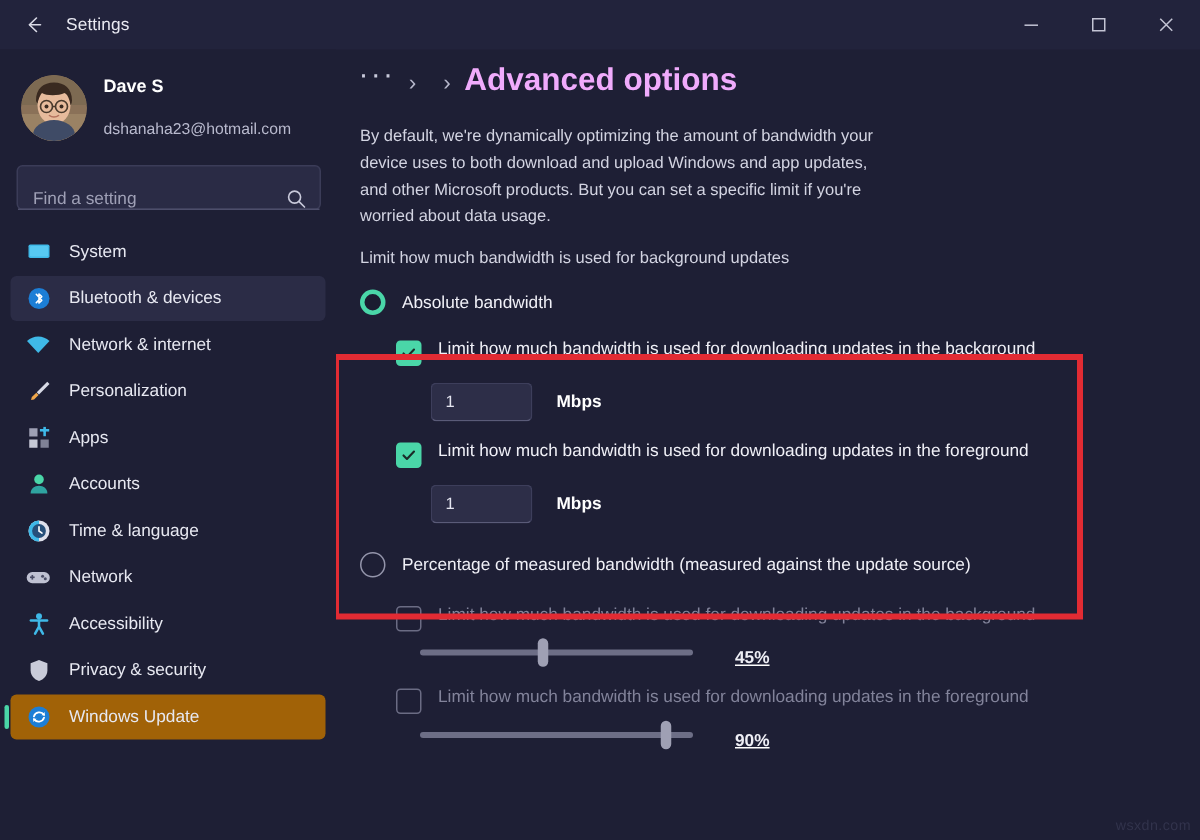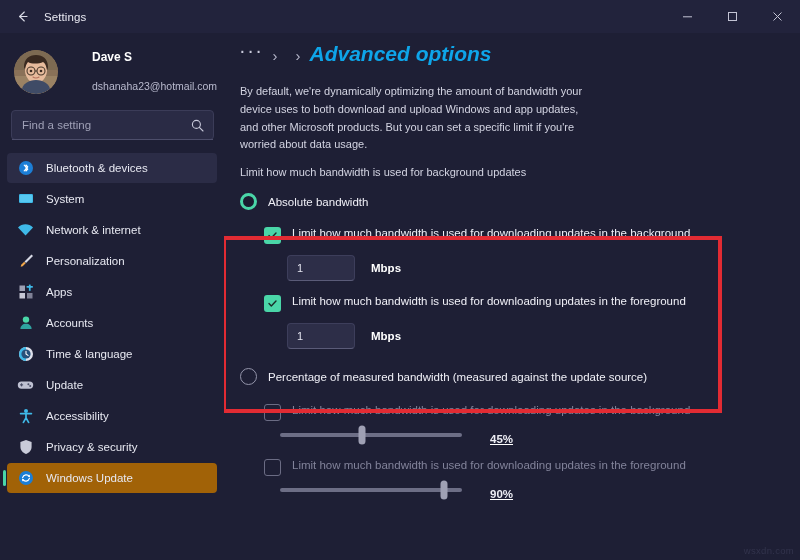--- a/index.html
+++ b/index.html
@@ -52,40 +52,39 @@
   
   .sidebar {
     position: absolute; top: 33px; left: 0;
     width: 224px; height: 527px;
     background: #1e1f35;
   }
   .account {
     display: flex; align-items: center;
     padding: 12px 0 0 14px;
     height: 66px;
-    gap: 23px;
   }
   .avatar {
     width: 44px; height: 44px; border-radius: 50%;
     overflow: hidden; flex: 0 0 44px;
     background: #6b5a4e;
     position: relative;
   }
   .avatar svg { display: block; width: 44px; height: 44px; }
   .acct-text { margin-left: 11px; line-height: 1.25; }
   .acct-name { font-size: 12px; font-weight: bold; color: #ffffff; }
   .acct-mail { font-size: 10.5px; color: #b9bace; margin-top: 15px; }
 
   .searchwrap {
     margin: 11px 10px 0 11px;
     height: 30px;
     background: #2a2b45;
     border: 1px solid #3b3c58;
     border-radius: 4px;
-    display: flex; align-items: center;
+    display: flex; align-items: flex-end;
     position: relative;
   }
   .searchwrap::after {
     content: ""; position: absolute;
     left: 0; right: 0; bottom: -1px; height: 1px;
     background: #4d4e6b;
   }
   .search-input {
     flex: 1;
     background: transparent; border: 0; outline: 0;
@@ -137,21 +136,21 @@
     line-height: 1; position: relative; top: -4px;
   }
   .bc-sep {
     font-size: 15px; color: #b6b7cb; margin: 0 9px;
     font-weight: 300;
   }
   .bc-link {
     font-size: 21px; color: #c4c5d7; font-weight: bold;
   }
   .bc-current {
-    font-size: 21px; color: #0ea5e9; font-weight: bold; font-style: italic;
+    font-size: 21px; color: #f0abfc; font-weight: bold;
   }
 
   .desc {
     margin: 17px 0 0 16px;
     width: 345px;
     font-size: 11px; line-height: 1.62;
     color: #d3d4e2;
   }
 
   .section-title {
@@ -325,38 +324,38 @@
       <span class="search-icon">
         <svg width="13" height="13" viewBox="0 0 13 13" fill="none">
           <circle cx="5.4" cy="5.4" r="4" stroke="#c8c9da" stroke-width="1.1"></circle>
           <path d="M8.4 8.4L12 12" stroke="#c8c9da" stroke-width="1.1" stroke-linecap="round"></path>
         </svg>
       </span>
     </div>
 
     <div class="navlist">
 
+      <div class="navitem">
+        <span class="navicon">
+          <svg width="16" height="16" viewBox="0 0 16 16">
+            <rect x="1" y="3" width="14" height="9" rx="1.2" fill="#3fb9e8"></rect>
+            <rect x="2" y="4" width="12" height="7" rx="0.8" fill="#57c9f2"></rect>
+          </svg>
+        </span>
+        <span class="navlabel">System</span>
+      </div>
+
       <div class="navitem hover">
         <span class="navicon">
           <svg width="16" height="16" viewBox="0 0 16 16">
             <circle cx="8" cy="8" r="7" fill="#1c7ed6"></circle>
             <path d="M6.2 5.2L9.8 9.2L8 11V5L9.8 6.8L6.2 10.8" stroke="#ffffff" stroke-width="1.1" fill="none" stroke-linejoin="round" stroke-linecap="round"></path>
           </svg>
         </span>
         <span class="navlabel">Bluetooth &amp; devices</span>
-      </div>
-
-      <div class="navitem">
-        <span class="navicon">
-          <svg width="16" height="16" viewBox="0 0 16 16">
-            <rect x="1" y="3" width="14" height="9" rx="1.2" fill="#3fb9e8"></rect>
-            <rect x="2" y="4" width="12" height="7" rx="0.8" fill="#57c9f2"></rect>
-          </svg>
-        </span>
-        <span class="navlabel">System</span>
       </div>
 
       <div class="navitem">
         <span class="navicon">
           <svg width="17" height="16" viewBox="0 0 17 16">
             <path d="M1 5.4C3.2 3.3 5.7 2.3 8.5 2.3S13.8 3.3 16 5.4L8.5 13.4z" fill="#3fb9e8"></path>
           </svg>
         </span>
         <span class="navlabel">Network &amp; internet</span>
       </div>
@@ -410,21 +409,21 @@
       <div class="navitem">
         <span class="navicon">
           <svg width="17" height="16" viewBox="0 0 17 16">
             <rect x="0.8" y="4.4" width="15.4" height="7.4" rx="3.7" fill="#bfc1d2"></rect>
             <rect x="3" y="7.3" width="3.1" height="1.1" fill="#4a4d66"></rect>
             <rect x="4" y="6.3" width="1.1" height="3.1" fill="#4a4d66"></rect>
             <circle cx="11.4" cy="7.2" r="1" fill="#4a4d66"></circle>
             <circle cx="13.2" cy="8.9" r="1" fill="#4a4d66"></circle>
           </svg>
         </span>
-        <span class="navlabel">Update</span>
+        <span class="navlabel">Network</span>
       </div>
 
       <div class="navitem">
         <span class="navicon">
           <svg width="16" height="16" viewBox="0 0 16 16">
             <circle cx="8" cy="2.9" r="2" fill="#3fb9e8"></circle>
             <path d="M2.6 5.6h10.8" stroke="#3fb9e8" stroke-width="1.7" stroke-linecap="round"></path>
             <path d="M8 5.6v4.2M8 9.8L5.4 14.4M8 9.8l2.6 4.6" stroke="#3fb9e8" stroke-width="1.7" stroke-linecap="round" fill="none"></path>
           </svg>
         </span>

